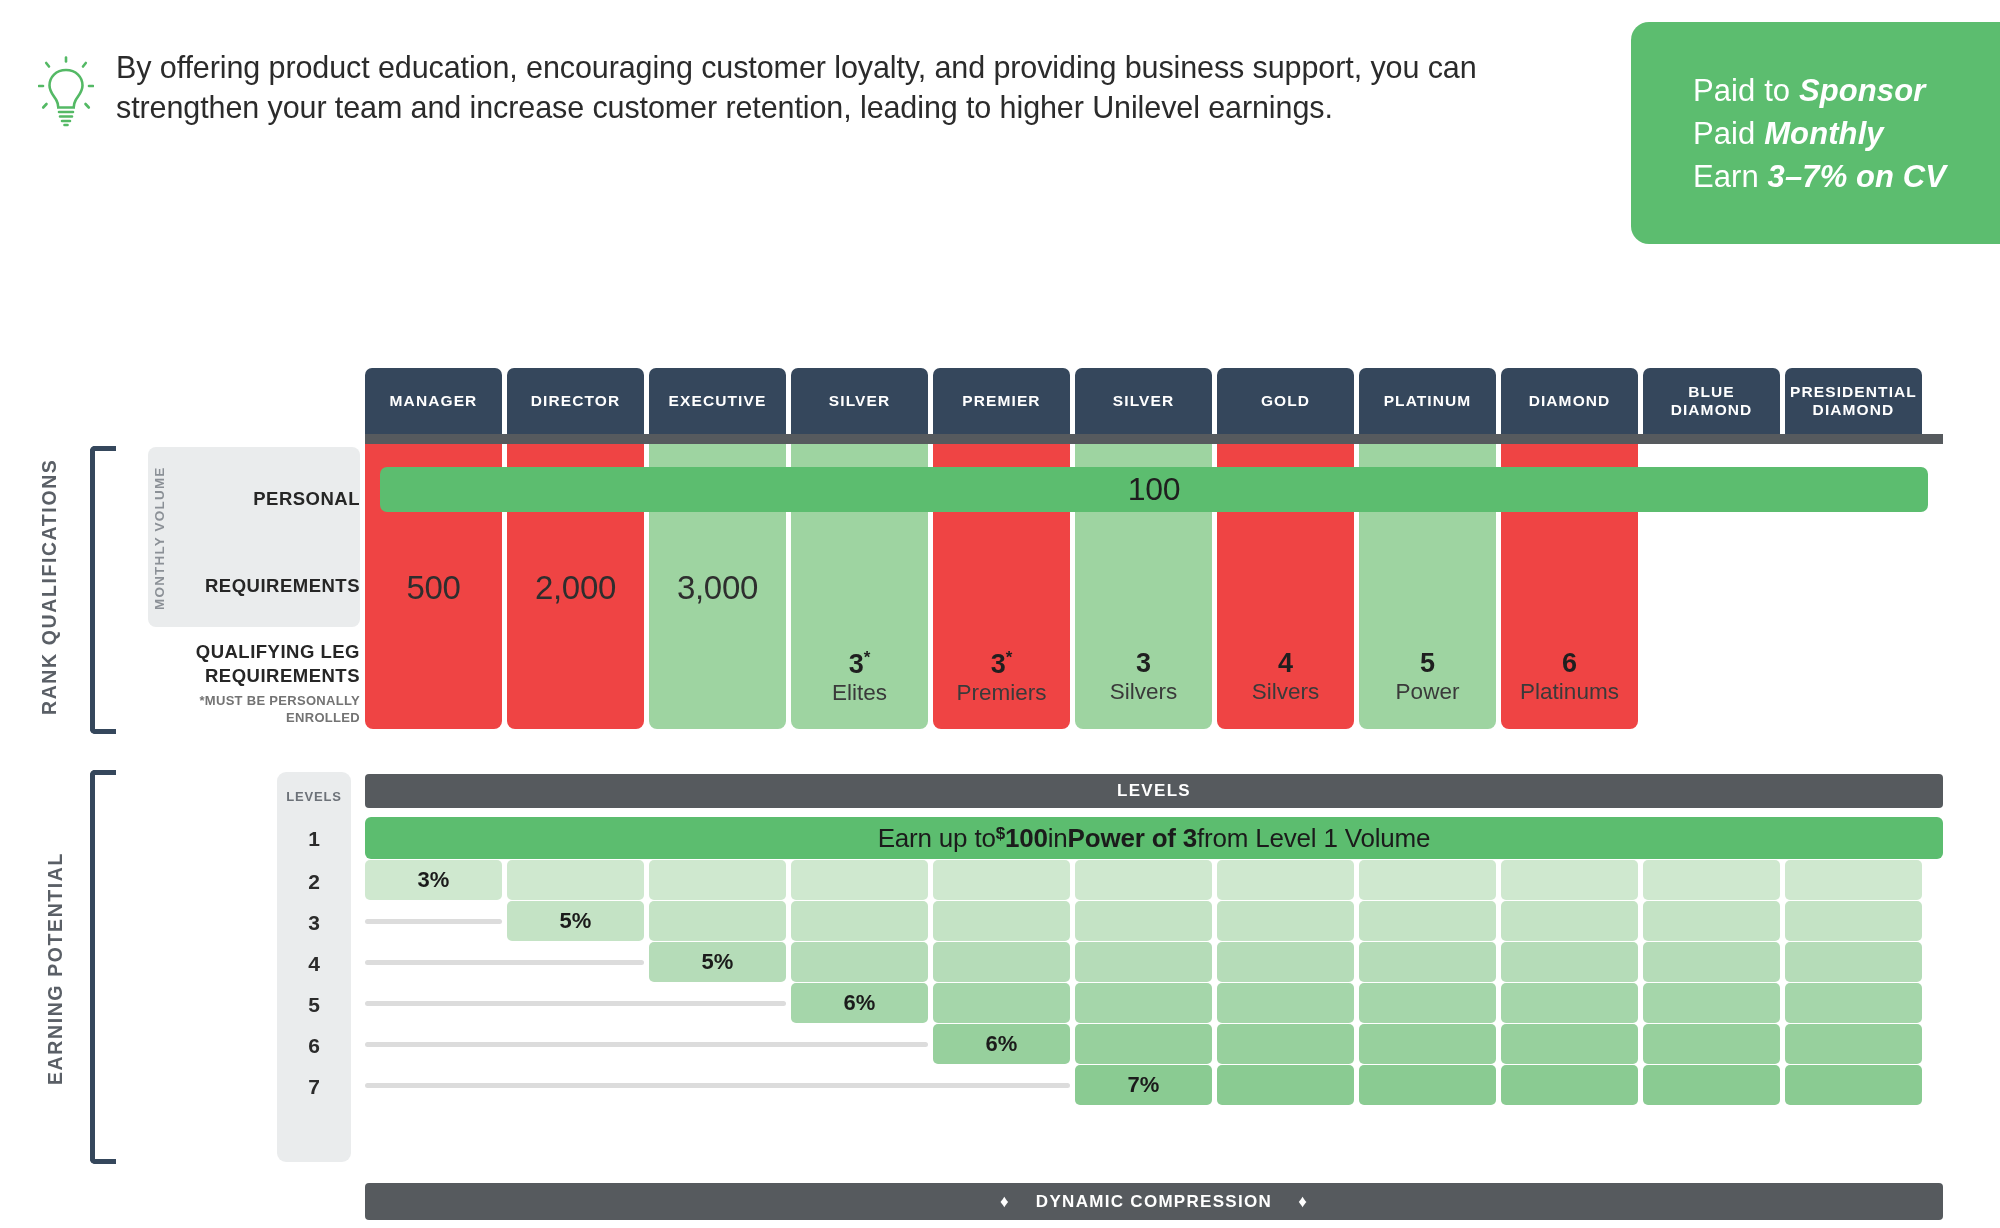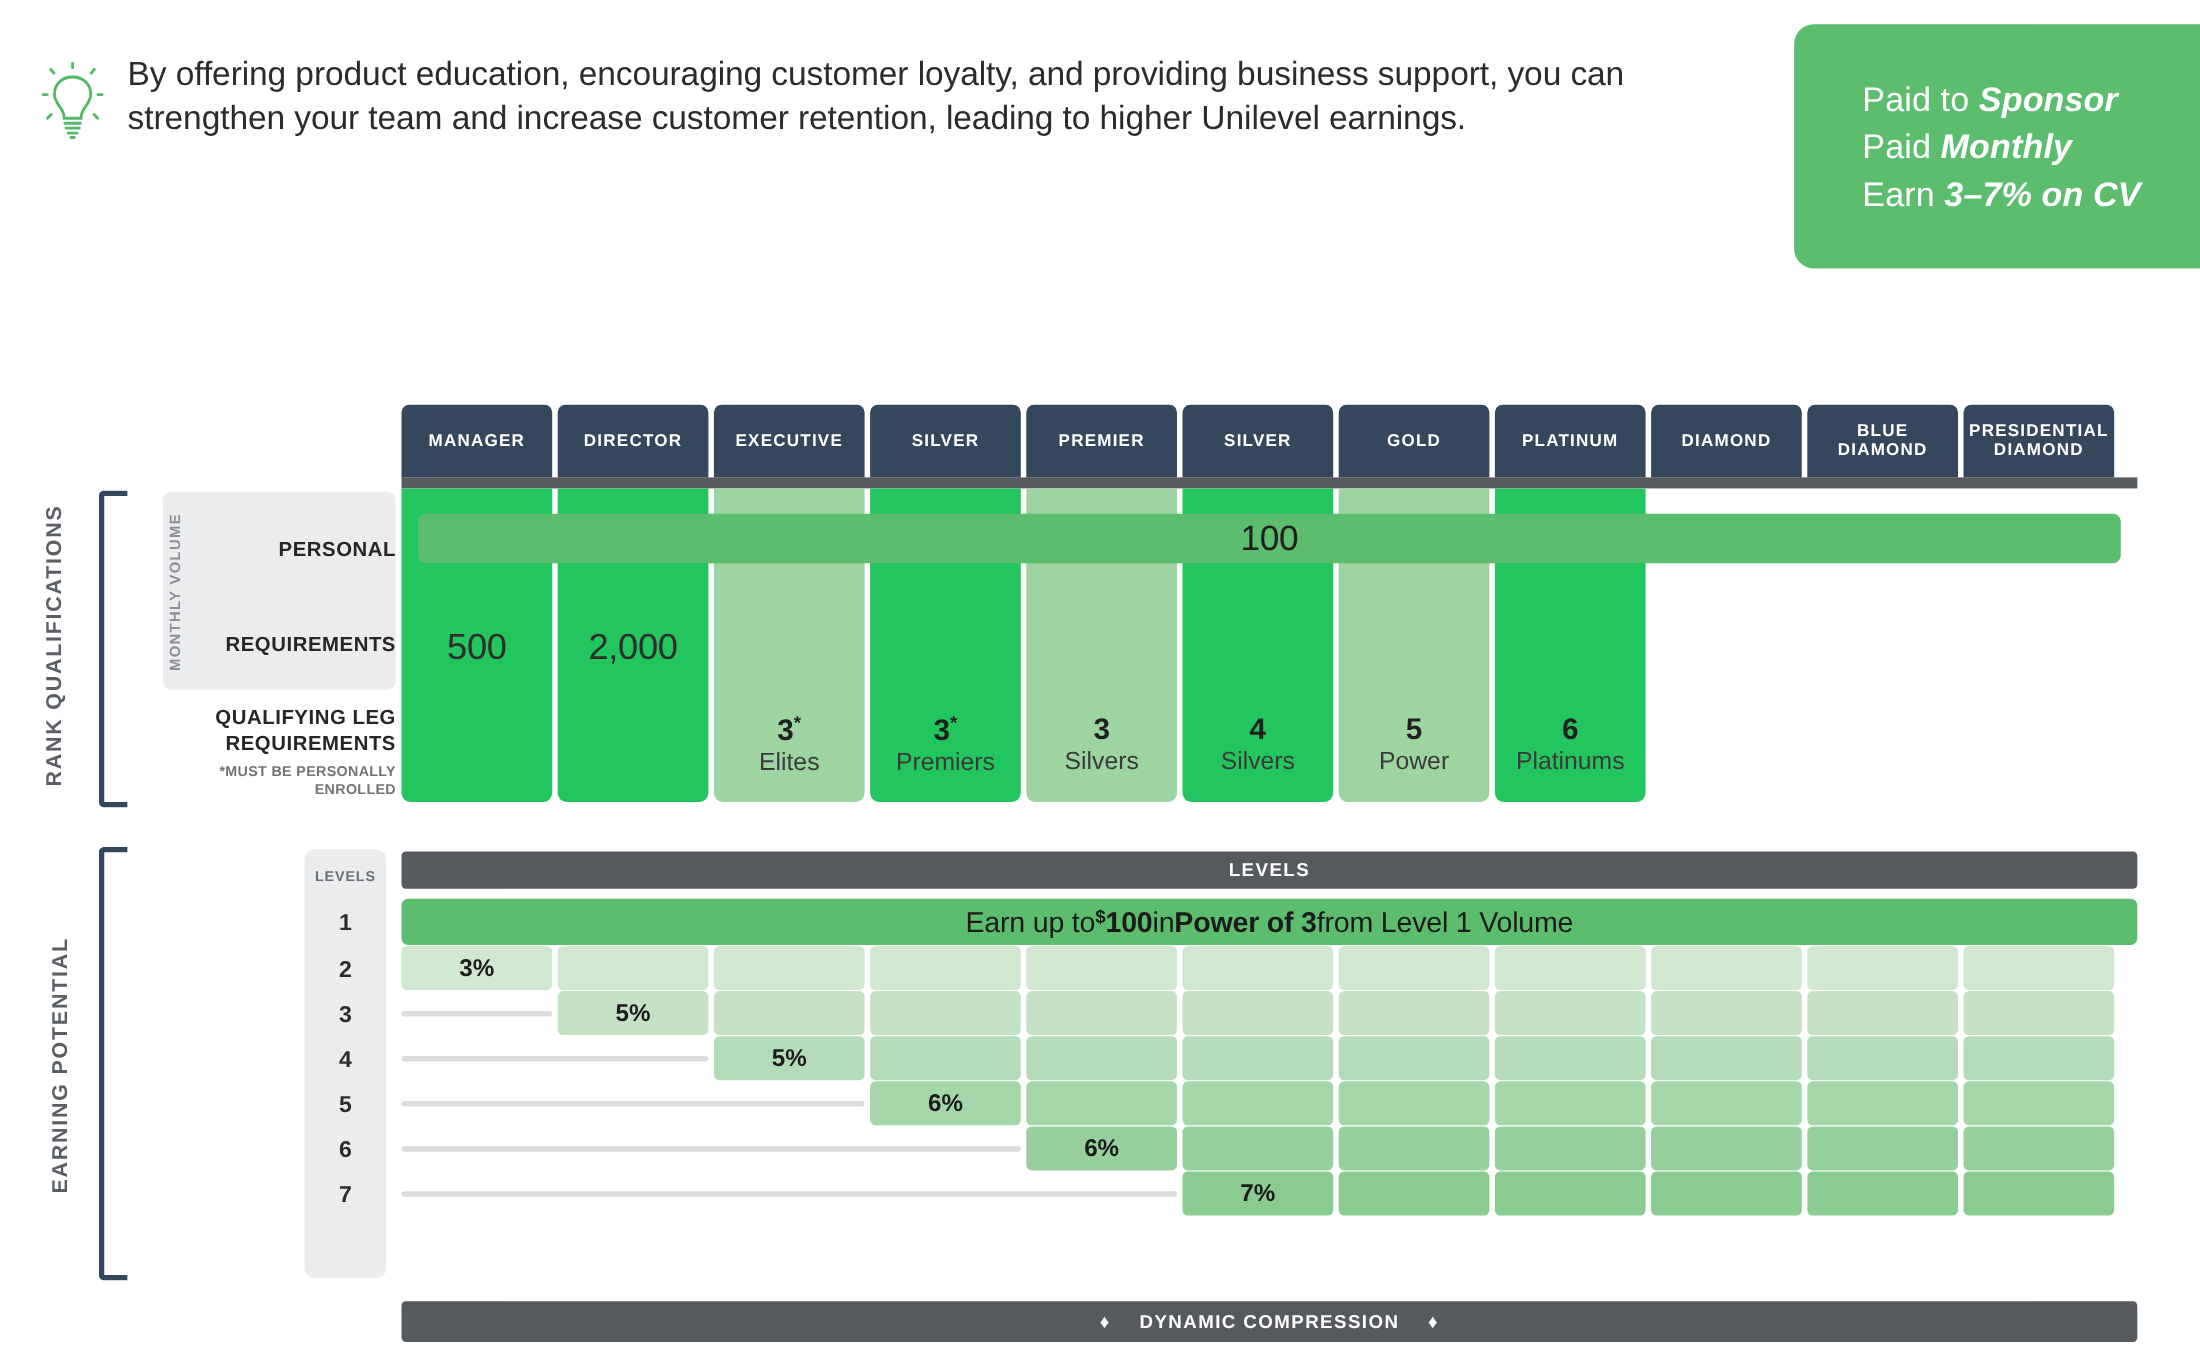--- a/index.html
+++ b/index.html
@@ -134,21 +134,21 @@
 
   
   #rank-columns { position: absolute; left: 365px; top: 444px; display: flex; }
   .rank-col {
     width: 137px;
     margin-right: 5px;
     height: 285px;
     border-radius: 0 0 8px 8px;
     position: relative;
   }
-  .rank-col.light { background: #22c55e; }
+  .rank-col.light { background: #ef4444; }
   .rank-col.dark  { background: #9ed4a1; }
 
   .org-value {
     position: absolute;
     top: 125px; left: 0; width: 100%;
     text-align: center;
     font-size: 33px;
     color: #2e2e2e;
     letter-spacing: -0.3px;
   }
@@ -328,20 +328,23 @@
   </div>
 <div id="header-underbar"></div>
 <div id="rank-columns">
     <div class="rank-col light">
       <div class="org-value">500</div>
     </div>
     <div class="rank-col light">
       <div class="org-value">2,000</div>
     </div>
     <div class="rank-col dark">
+      <div class="org-value">3,000</div>
+    </div>
+    <div class="rank-col dark">
       <div class="leg-value">
         <span class="num">3<sup>*</sup></span>
         <span class="unit">Elites</span>
       </div>
     </div>
     <div class="rank-col light">
       <div class="leg-value">
         <span class="num">3<sup>*</sup></span>
         <span class="unit">Premiers</span>
       </div>

